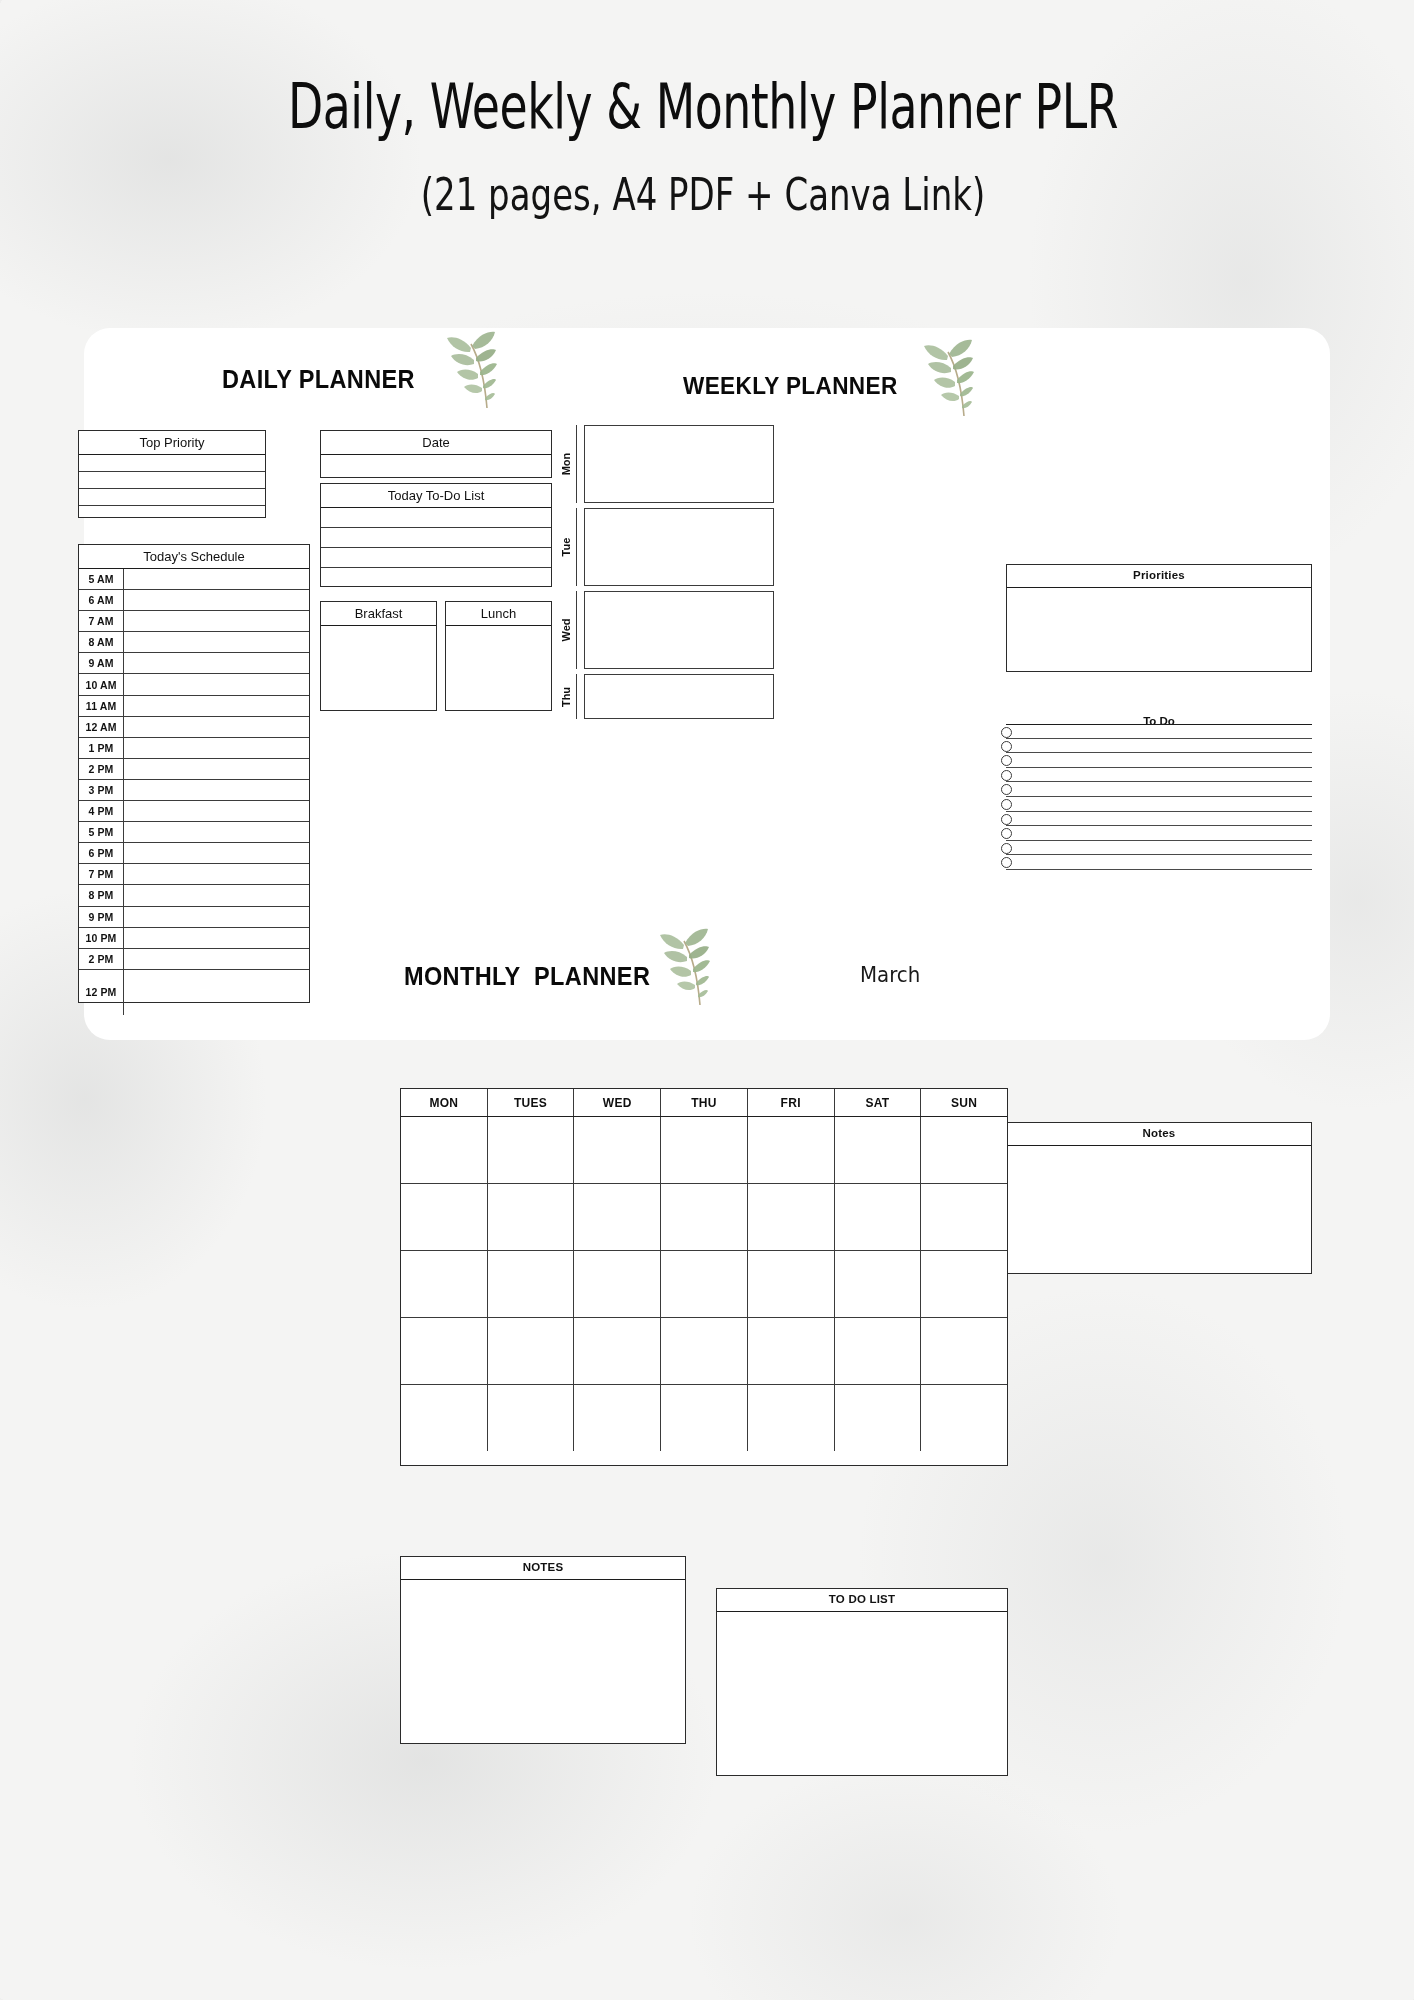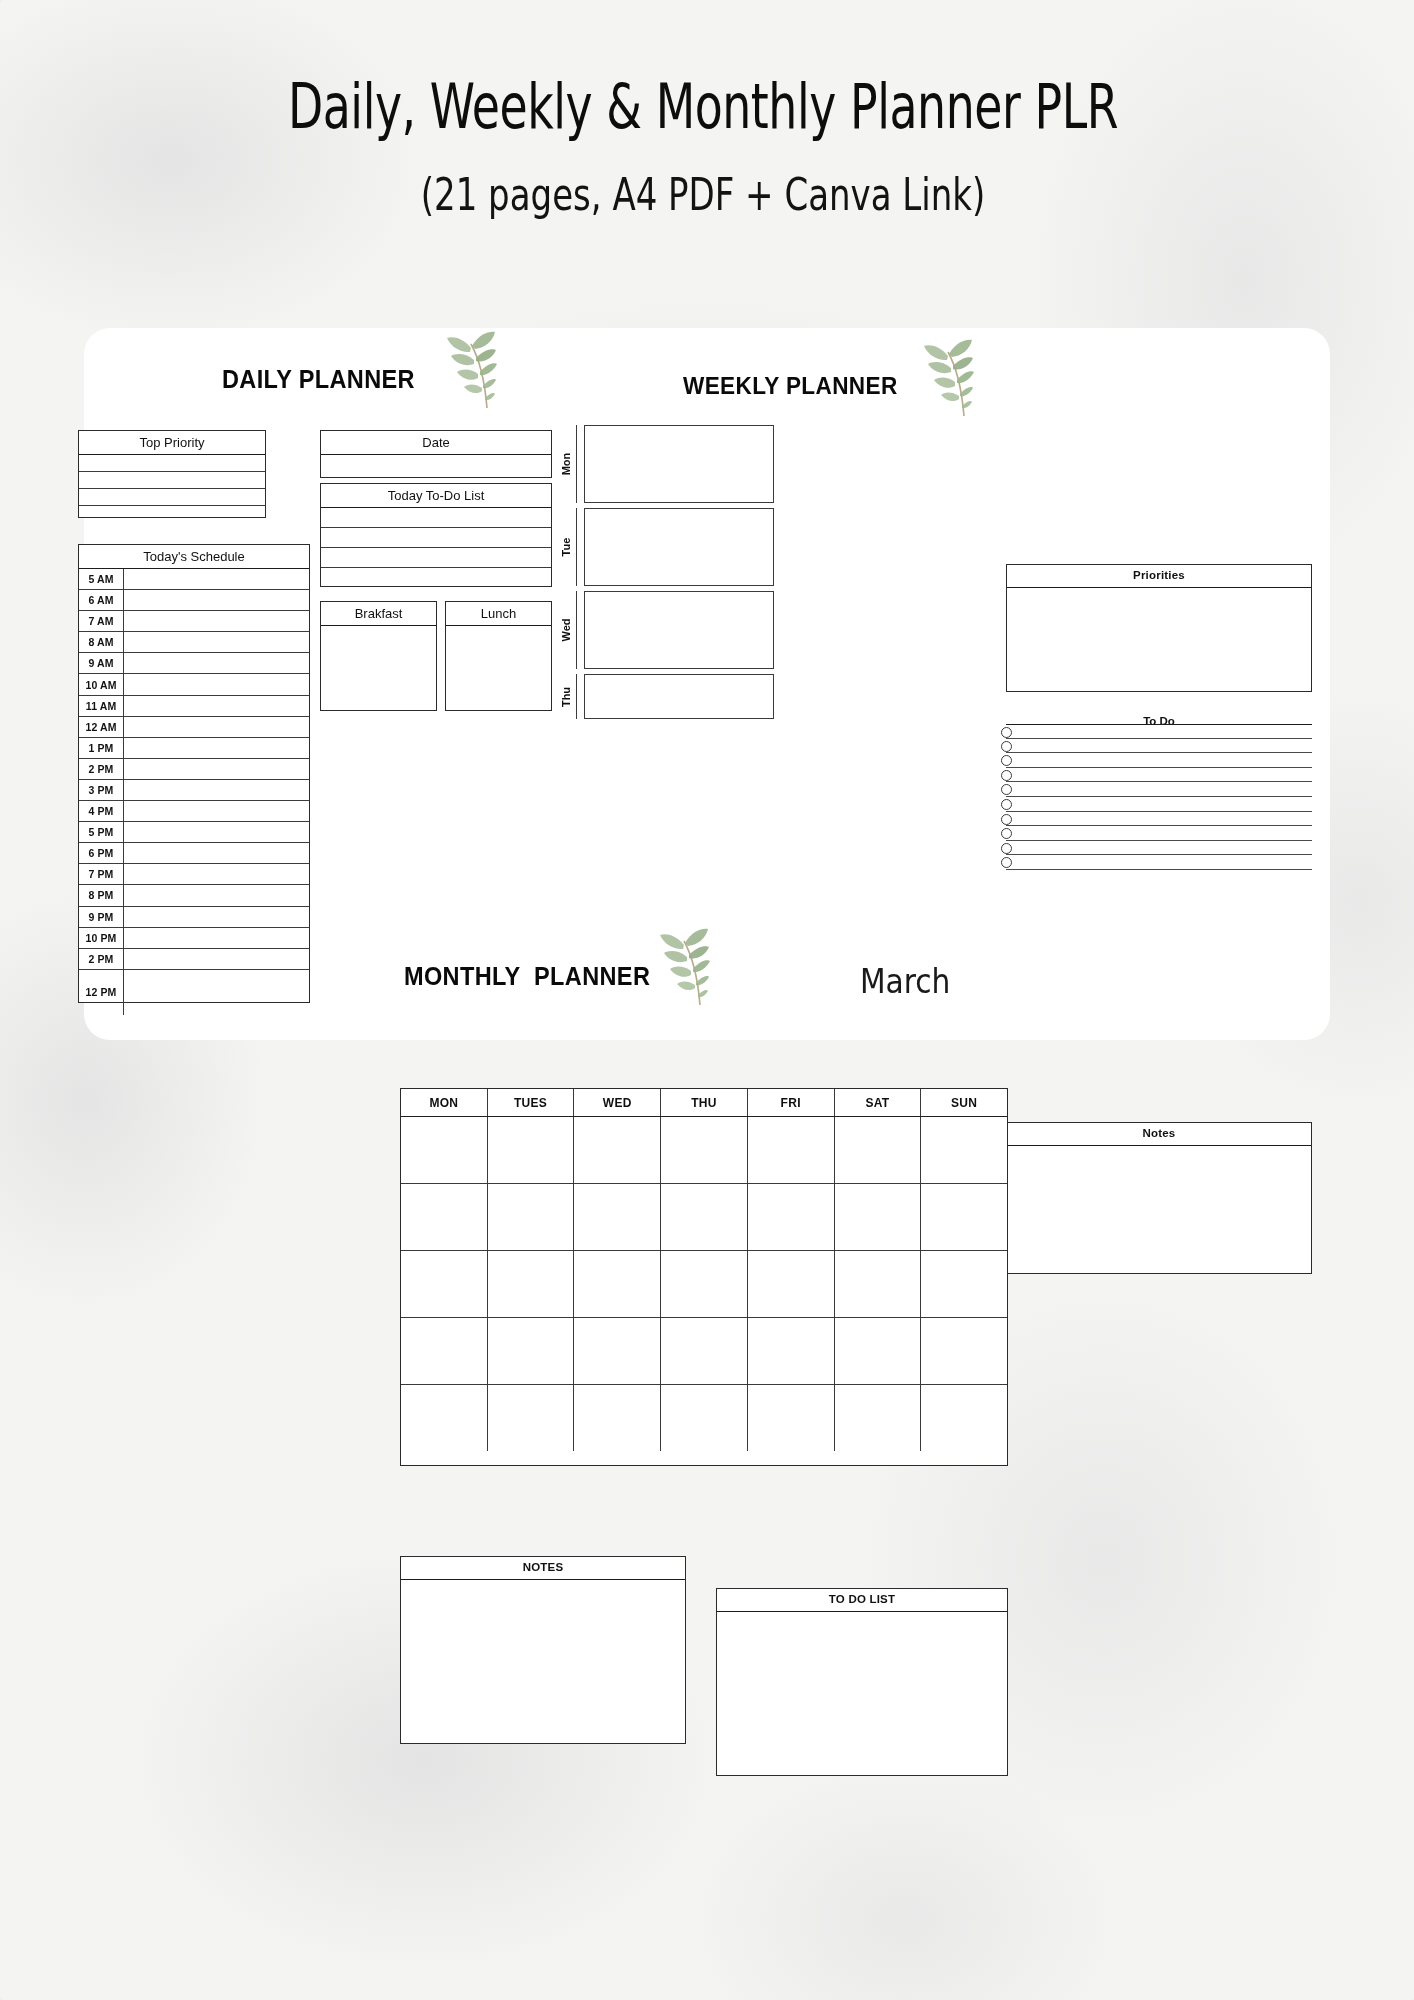--- a/index.html
+++ b/index.html
@@ -152,21 +152,21 @@
   }
   .cal-hdr div:last-child { border-right: none; }
   .cal-row { display: flex; border-bottom: 1.3px solid #3a3a3a; }
   .cal-row:last-child { border-bottom: none; }
   .cal-cell { flex: 1; height: 66px; border-right: 1.3px solid #3a3a3a; }
   .cal-cell:last-child { border-right: none; }
 
   .month-name {
     position: absolute;
     font-family: "Liberation Sans Narrow", "DejaVu Sans Condensed", "Liberation Sans", sans-serif;
-    font-size: 33px; color: #1a1a1a; font-weight: 400;
+    font-size: 22px; color: #1a1a1a; font-weight: 400;
     white-space: nowrap;
   }
 </style>
 </head>
 <body>
 
 <div id="bg-texture"></div>
 
 <div id="page">
 
@@ -346,21 +346,21 @@
       <div class="wk-day" style="left: 556px; top: 674px; width: 218px; height: 45px; position: absolute;">
         <div class="wk-label">
           <span>Thu</span>
         </div>
         <div class="wk-bracket"></div>
         <div class="wk-box"></div>
       </div>
     </div>
 
 
-  <div class="bx" style="left:1006px; top:564px; width:306px; height:128px;">
+  <div class="bx" style="left:1006px; top:564px; width:306px; height:108px;">
     <div class="bx-hd b">Priorities</div>
     <div style="height:100px;"></div>
   </div>
 
   <div style="position:absolute; left:1006px; top:700px; width:306px; height:176px;">
     <div style="text-align:center; font-size:11.5px; font-weight:700; color:#111; line-height:1;margin-top:16px;">To Do</div>
     <div class="todo-lines" id="wk-todo-lines">
         <div class="todo-line">
           <div class="todo-circ"></div>
         </div>

